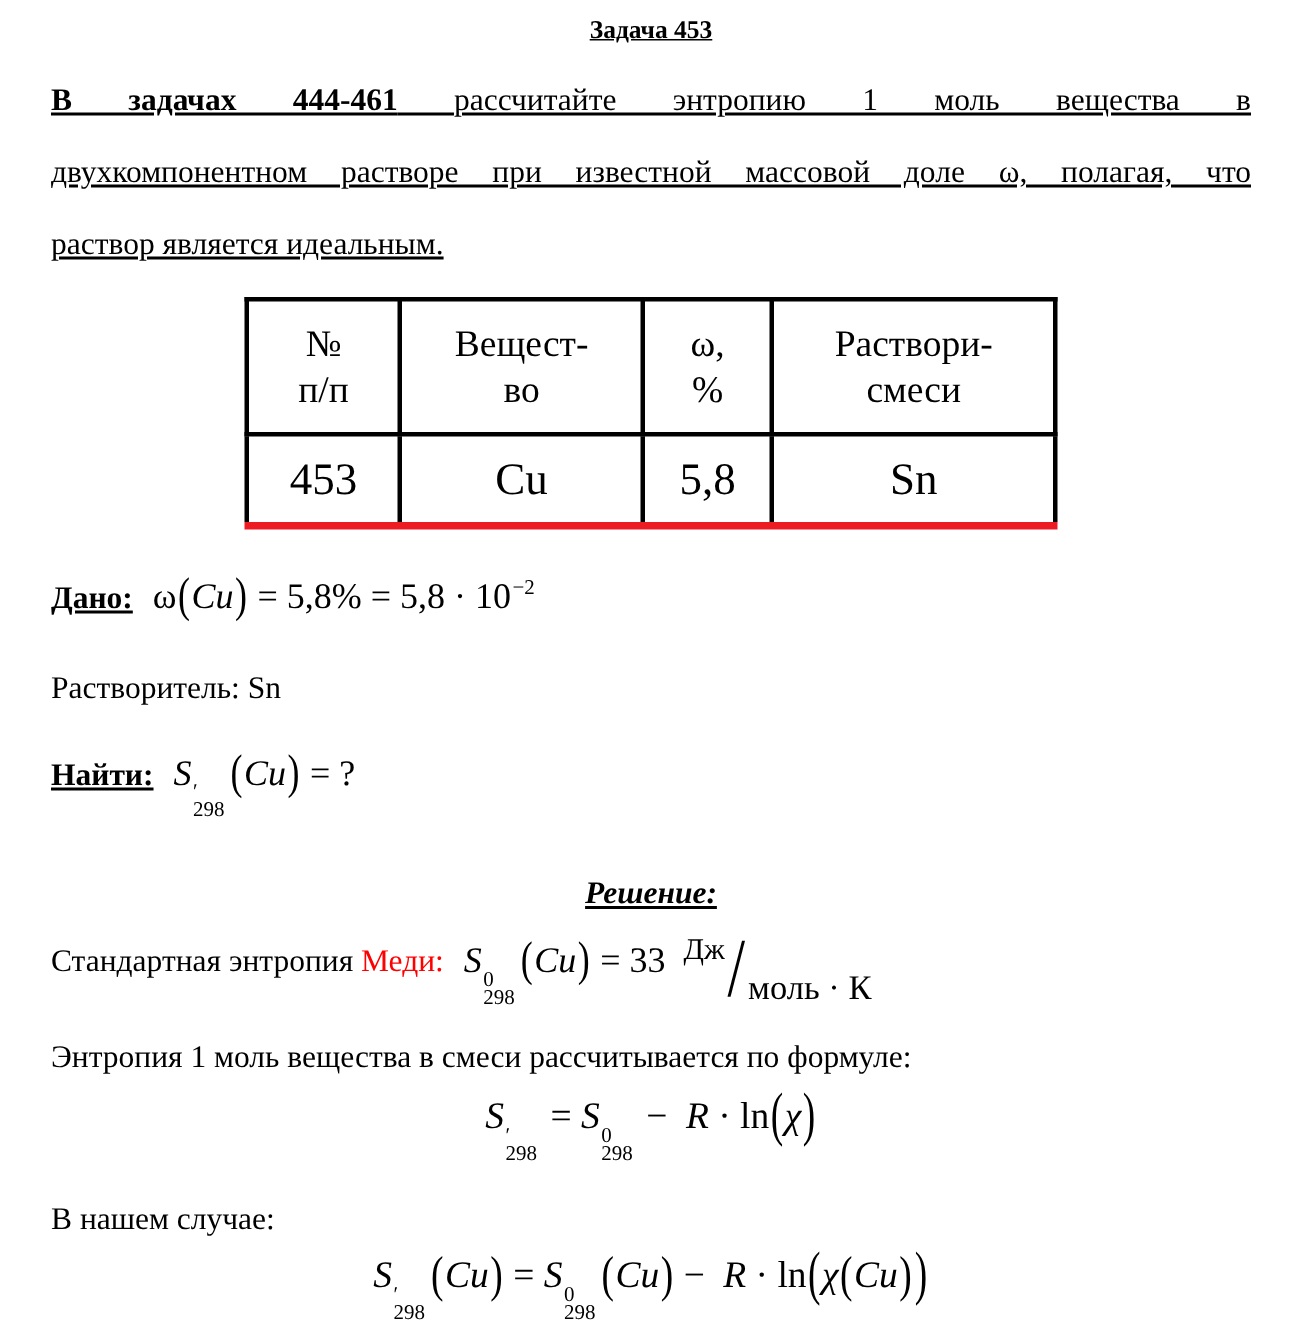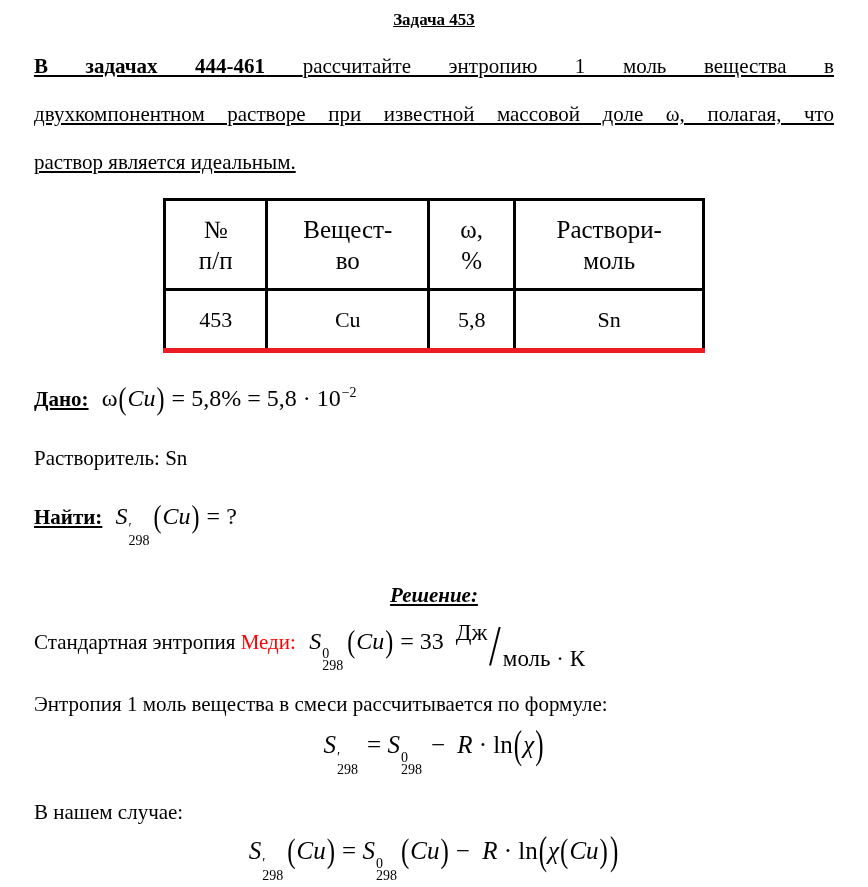--- a/index.html
+++ b/index.html
@@ -31,21 +31,21 @@
   
   .dtable{
     border-collapse:collapse;table-layout:fixed;width:542px;
     margin:12px auto 0 auto;
   }
   .dtable th,.dtable td{
     border:3px solid #000;text-align:center;vertical-align:middle;
     padding:0;font-weight:normal;
   }
   .dtable th{height:90px;font-size:25px;line-height:31px;}
-  .dtable td{height:61px;font-size:22px;border-bottom:5px solid var(--table-rule);}
+  .dtable td{height:61px;font-size:30px;border-bottom:5px solid var(--table-rule);}
   .col1{width:19%;} .col2{width:30%;} .col3{width:16%;} .col4{width:35%;}
   .hline{display:block;}
 
   
   .line{white-space:nowrap;}
   .lbl{font-weight:bold;text-decoration:underline;}
   .sec-given{margin-top:32px;}
   .sec-solvent{margin-top:34px;}
   .sec-find{margin-top:32px;}
   .sec-solution{margin-top:36px;text-align:center;font-style:italic;}
@@ -64,21 +64,21 @@
     display:inline-flex;flex-direction:column;align-items:flex-start;
     font-size:14px;line-height:12px;vertical-align:-9px;margin:0 3px 0 1px;
   }
   .ss span{display:block;height:12px;}
   .pr{display:inline-block;transform:scaleY(1.35);padding:0 1px;}
   .pr2{display:inline-block;transform:scaleY(1.6);padding:0 1px;}
   .expo{font-size:14px;vertical-align:9px;margin-left:1px;}
   .sp{margin-left:6px;}
   
   .ufrac{display:inline-flex;align-items:center;margin-left:12px;vertical-align:-4px;}
-  .unum{transform:translateY(-13px);font-size:23px;}
+  .unum{transform:translateY(-13px);font-size:20px;}
   .uslash{font-size:56px;font-weight:100;line-height:40px;transform:scaleX(0.75);}
   .uden{transform:translateY(13px);font-size:23px;}
 </style>
 </head>
 <body>
 
 <div class="page">
 
   <h1 class="title"><span class="u">Задача 453</span></h1>
 
@@ -104,21 +104,21 @@
         <th>
             <span class="hline">Вещест-</span>
             <span class="hline">во</span>
           </th>
         <th>
             <span class="hline">ω,</span>
             <span class="hline">%</span>
           </th>
         <th>
             <span class="hline">Раствори-</span>
-            <span class="hline">моль</span>
+            <span class="hline">смеси</span>
           </th>
       </tr>
     </thead>
     <tbody>
       <tr>
         <td>453</td>
         <td>Cu</td>
         <td>5,8</td>
         <td>Sn</td>
       </tr>

